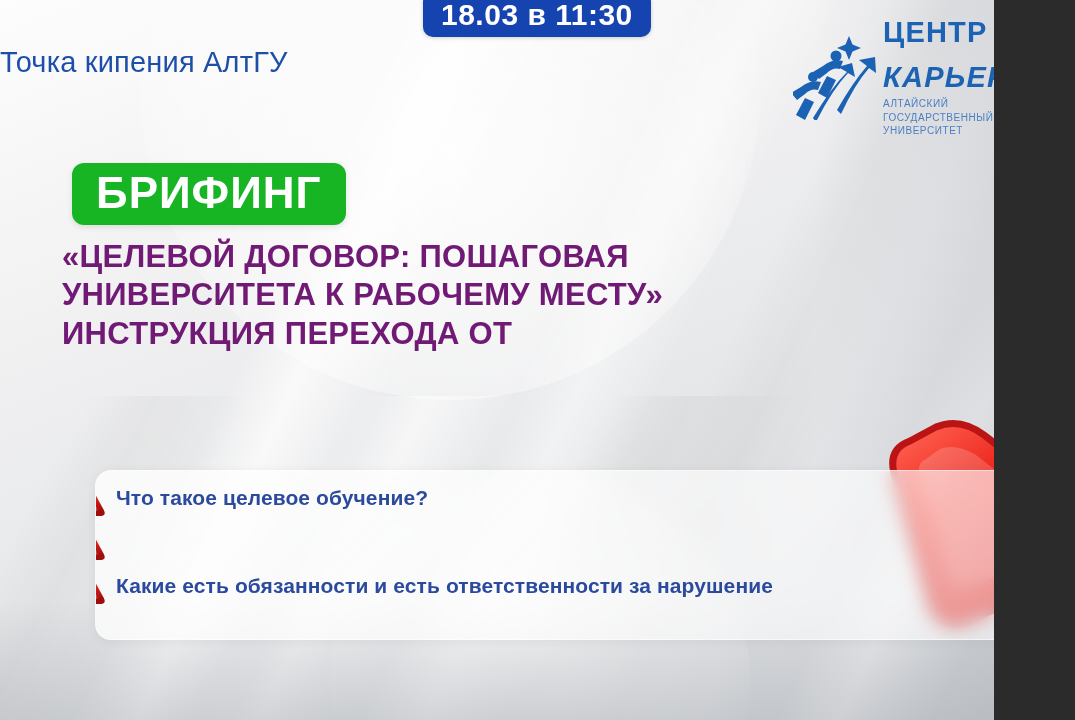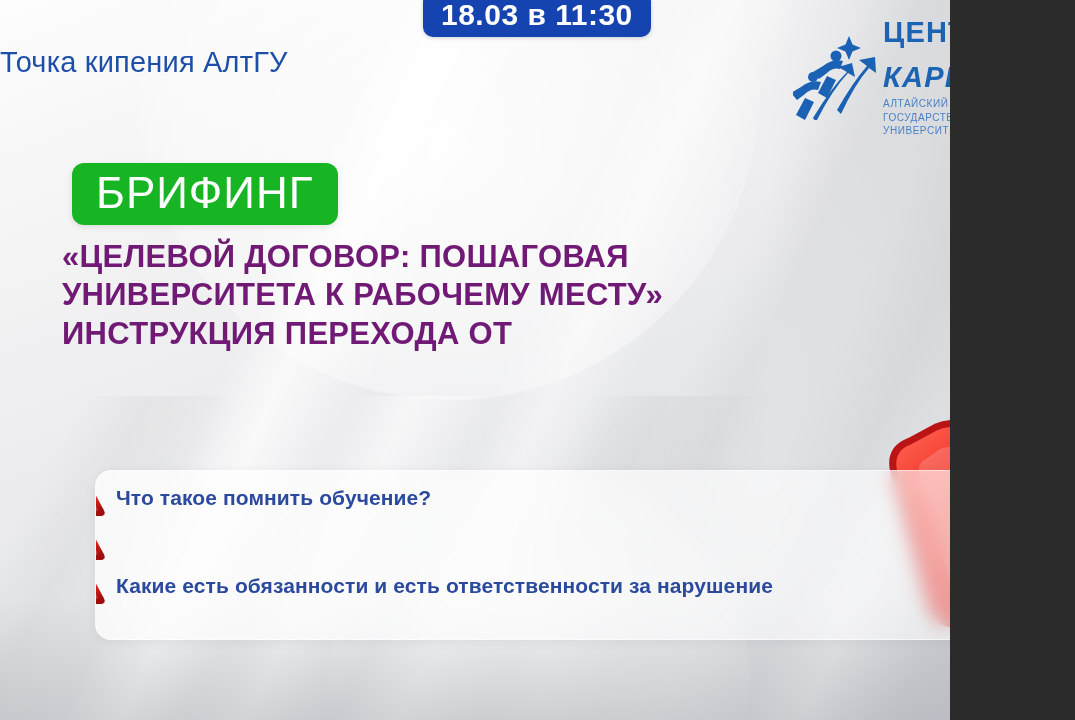--- a/index.html
+++ b/index.html
@@ -7,20 +7,21 @@
     padding: 0;
     background: #2b2b2b;
   }
   #poster {
     position: relative;
     width: 950px;
     height: 720px;
     overflow: hidden;
     font-family: "Liberation Sans", "DejaVu Sans", sans-serif;
     background: #e8e9ea;
+    padding-left: 44px;
   }
 
   
   .bg-base {
     position: absolute; inset: 0;
     background:
       linear-gradient(160deg, #fdfdfd 0%, #f2f2f3 28%, #e7e8ea 58%, #dcdee1 82%, #d4d6d9 100%);
   }
   .bg-swoosh {
     position: absolute; inset: -10%;
@@ -128,21 +129,21 @@
     max-width: 200px;
   }
 
   
   .briefing {
     position: absolute;
     left: 72px; top: 163px;
     background: #17b524;
     color: #ffffff;
     font-size: 44px;
-    font-weight: 400;
+    font-weight: 700;
     letter-spacing: 1px;
     padding: 8px 24px 10px 24px;
     border-radius: 12px;
     line-height: 1;
     box-shadow: 0 2px 6px rgba(0,0,0,.10);
   }
 
   
   .title {
     position: absolute;
@@ -272,21 +273,21 @@
             <linearGradient id="b1" x1="0" y1="0" x2="0.4" y2="1">
               <stop offset="0%" stop-color="#ff6a5a"></stop>
               <stop offset="45%" stop-color="#e6231c"></stop>
               <stop offset="100%" stop-color="#a00d0d"></stop>
             </linearGradient>
           </defs>
           <path d="M22 3 q5 -2 8 3 l11 20 q4 7 -3 8 l-32 0 q-7 -1 -3 -8 l11 -20 q2 -4 8 -3 Z" fill="url(#b1)"></path>
           <path d="M22 9 q2 -1 4 2 l7 13 q2 4 -2 4 l-18 0 q-4 0 -2 -4 l7 -13 q1 -2 4 -2 Z" fill="rgba(255,255,255,.22)"></path>
         </svg>
         <div class="bullet-text">
-          <span>Что такое помнить обучение?</span>
+          <span>Что такое целевое обучение?</span>
         </div>
       </div>
 
       <div class="bullet">
         <svg class="bullet-icon" viewBox="0 0 44 36">
           <path d="M22 3 q5 -2 8 3 l11 20 q4 7 -3 8 l-32 0 q-7 -1 -3 -8 l11 -20 q2 -4 8 -3 Z" fill="url(#b1)"></path>
           <path d="M22 9 q2 -1 4 2 l7 13 q2 4 -2 4 l-18 0 q-4 0 -2 -4 l7 -13 q1 -2 4 -2 Z" fill="rgba(255,255,255,.22)"></path>
         </svg>
       </div>
 

